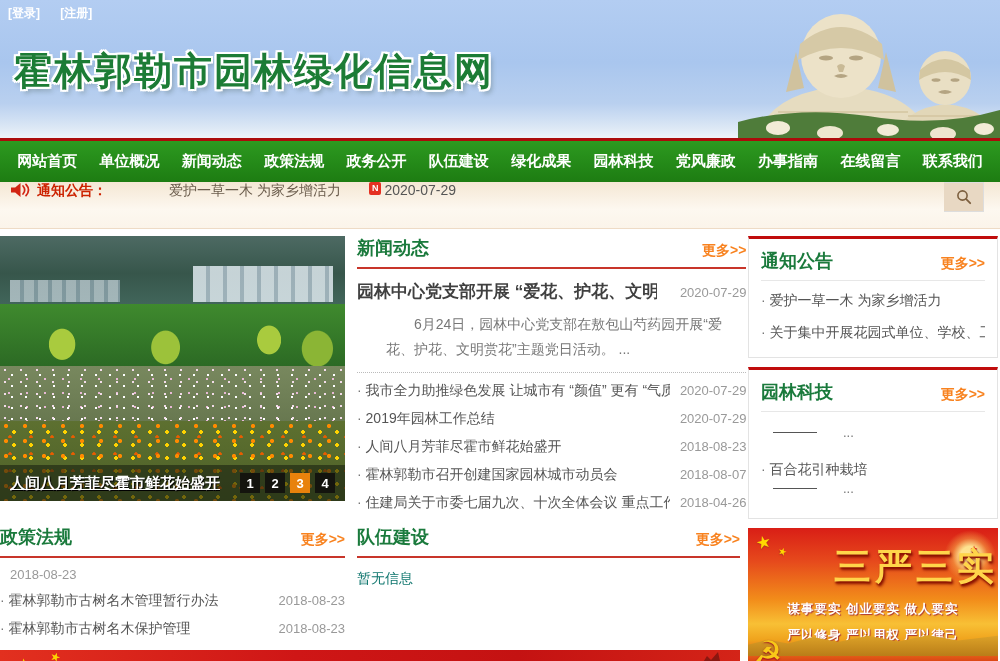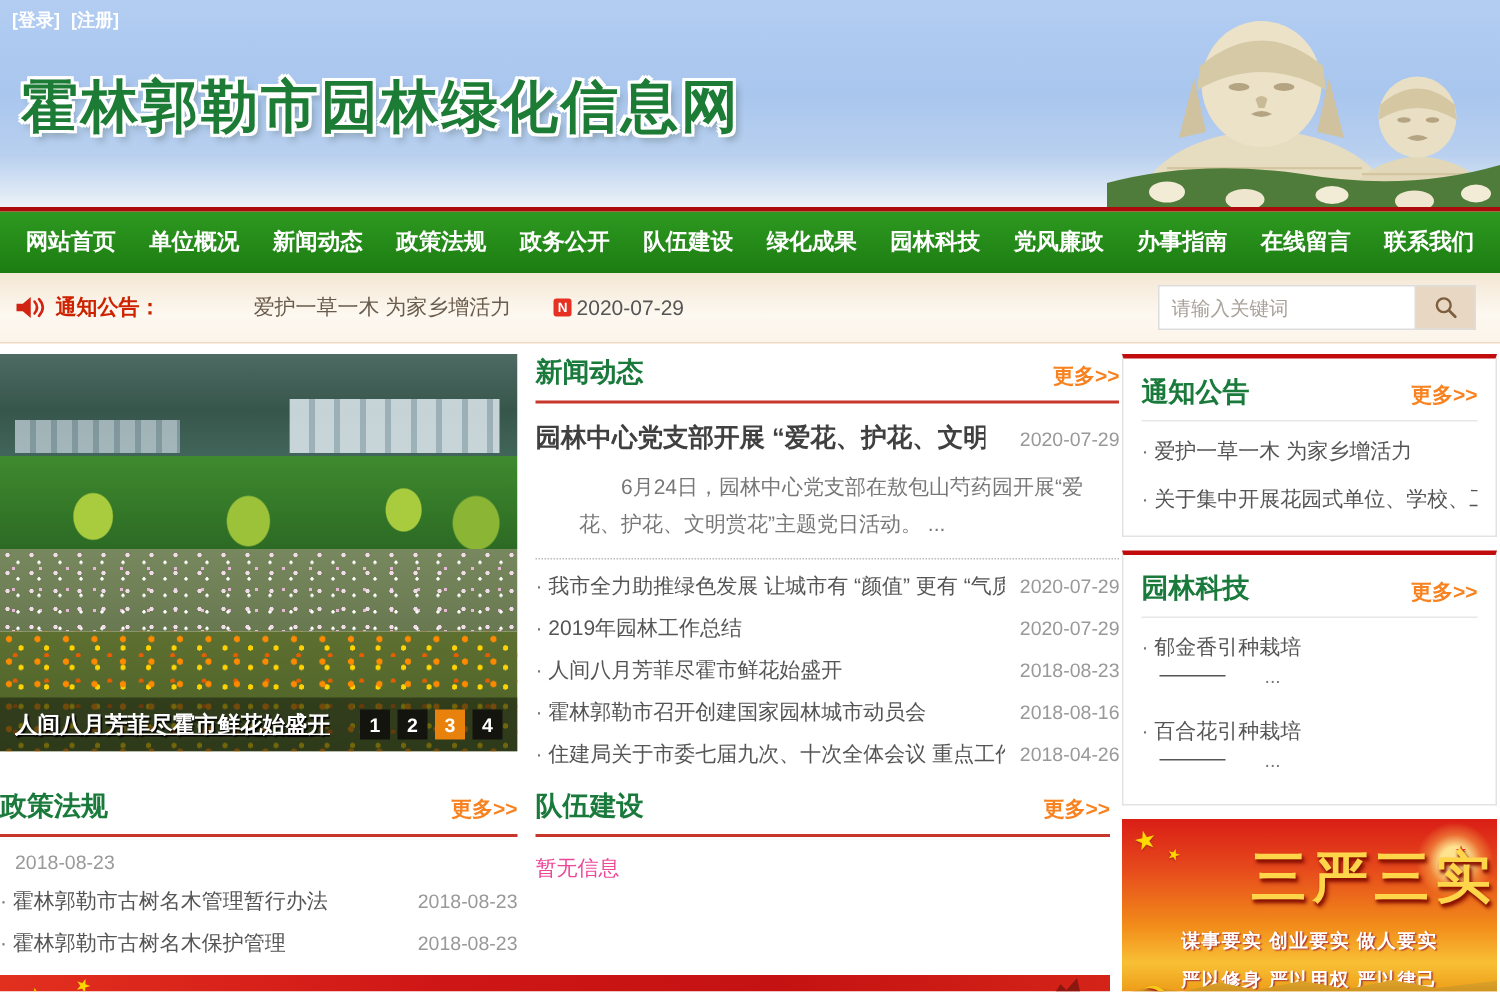--- a/index.html
+++ b/index.html
@@ -3,32 +3,32 @@
 <meta charset="utf-8">
 <style>
   * { margin:0; padding:0; box-sizing:border-box; }
   body { font-family:"Liberation Sans", sans-serif; background:#fff; }
   .page { position:relative; width:1000px; height:661px; overflow:hidden; background:#fff; margin:0 auto; }
 
   
   .site-header { position:relative; height:138px;
     background:linear-gradient(180deg,#b3cdf2 0%,#a9c6ee 45%,#b9d0ef 75%,#dbe7f5 92%,#eef3f8 100%); overflow:hidden; }
   .login-links { position:absolute; top:5px; left:8px; font-size:12px; font-weight:bold; z-index:3; }
-  .login-links a { color:#fff; text-decoration:none; margin-right:4px; }
+  .login-links a { color:#fff; text-decoration:none; margin-right:17px; }
   .site-title { position:absolute; left:14px; top:46px; z-index:2; font-size:38px; font-weight:bold; color:#1c7c35; letter-spacing:2px;
     text-shadow:-2px -2px 0 #fff,2px -2px 0 #fff,-2px 2px 0 #fff,2px 2px 0 #fff,0 -2px 0 #fff,0 2px 0 #fff,-2px 0 0 #fff,2px 0 0 #fff,3px 4px 5px rgba(40,60,40,.35); }
   .statue-art { position:absolute; right:0; top:0; width:262px; height:138px; }
 
   
   .main-nav { height:44px; border-top:3px solid #ab0b0b; background:linear-gradient(180deg,#2d9a20,#1d7c12); }
   .main-nav ul { list-style:none; display:flex; height:41px; align-items:center; justify-content:space-around; padding:0 6px; }
   .main-nav a { color:#fff; font-size:15px; font-weight:bold; text-decoration:none; white-space:nowrap; }
 
   
-  .notice-bar { height:47px; display:flex; align-items:center; padding:0 10px;
+  .notice-bar { height:47px; display:flex; align-items:flex-start; padding:0 10px;
     background:linear-gradient(180deg,#f4e7d4,#fdf8f0 60%,#fbf4ea); border-bottom:1px solid #eedbc6; }
   .speaker { width:20px; height:16px; flex-shrink:0; }
   .notice-label { color:#cc2200; font-weight:bold; font-size:14px; margin-left:7px; }
   .notice-link { margin-left:62px; color:#6a5c4c; font-size:14px; text-decoration:none; }
   .new-badge { display:inline-block; margin-left:28px; background:#e53022; color:#fff; font-size:9px; font-weight:bold; padding:1px 3px; border-radius:2px; line-height:1.2; }
   .notice-date { color:#555; font-size:14px; margin-left:3px; }
   .searchbox { margin-left:auto; display:flex; margin-right:6px; }
   .searchbox input { width:172px; height:30px; border:1px solid #ddd; background:#fff; padding:0 8px; font-size:13px; color:#333; outline:none; }
   .searchbox input::placeholder { color:#a9a29a; }
   .search-btn { width:40px; height:30px; border:1px solid #ddd; border-left:none; background:#e8d8c3; cursor:pointer; display:flex; align-items:center; justify-content:center; }
@@ -98,21 +98,21 @@
   .side-list { list-style:none; margin-top:4px; }
   .side-list li { padding:7px 0; }
   .side-list a { color:#555; font-size:14px; text-decoration:none; white-space:nowrap; overflow:hidden; display:block; }
   .side-list a::before { content:"· "; color:#777; }
   .sub-line { padding:2px 0 7px 12px; color:#777; font-size:13px; display:flex; align-items:center; }
   .dash { display:inline-block; width:44px; border-top:1px solid #555; margin-right:26px; }
 
   
   .policy { width:345px; flex-shrink:0; }
   .team { flex:1; margin-left:12px; }
-  .empty-text { margin-top:12px; color:#ec4899; font-size:14px; }
+  .empty-text { margin-top:12px; color:#0f766e; font-size:14px; }
 
   
   .red-banner { position:relative; height:137px; overflow:hidden; margin-bottom:9px; cursor:pointer;
     background:linear-gradient(180deg,#d91e16 0%,#e6491c 24%,#f28c1a 52%,#f8c035 70%,#efa21c 82%,#d93414 100%); }
   .rb-glow { position:absolute; right:2px; top:2px; width:52px; height:52px; border-radius:50%;
     background:radial-gradient(circle,rgba(255,235,150,.95) 0 26%,rgba(255,205,90,.4) 48%,transparent 70%); }
   .rb-star { position:absolute; color:#ffd800; text-shadow:0 1px 1px #a32; }
   .rb-title { position:relative; text-align:right; margin-top:14px; font-size:37px; font-weight:bold; letter-spacing:4px; color:#ffd54a;
     text-shadow:1px 2px 2px #8a1000, 2px 3px 3px rgba(120,10,0,.6); }
   .rb-line { position:relative; text-align:center; color:#fff; font-weight:bold; font-size:12.5px; letter-spacing:1px; margin-top:9px;
@@ -190,21 +190,20 @@
     <svg class="speaker" viewBox="0 0 20 16">
       <path d="M1 5.5 h4.2 L10.5 1 v14 L5.2 10.5 H1 Z" fill="#d22413"></path>
       <path d="M13 4 q3.4 4 0 8" stroke="#d22413" stroke-width="1.7" fill="none" stroke-linecap="round"></path>
       <path d="M16 2.4 q5 5.6 0 11.2" stroke="#d22413" stroke-width="1.7" fill="none" stroke-linecap="round"></path>
     </svg>
     <span class="notice-label">通知公告：</span>
     <a href="#" class="notice-link">爱护一草一木 为家乡增活力</a>
     <span class="new-badge">N</span>
     <span class="notice-date">2020-07-29</span>
     <div class="searchbox">
-      <input type="text" placeholder="请输入关键词" style="">
       <button class="search-btn">
         <svg width="16" height="16" viewBox="0 0 16 16">
           <circle cx="6.5" cy="6.5" r="4.6" fill="none" stroke="#7c5f3e" stroke-width="1.6"></circle>
           <line x1="10.2" y1="10.2" x2="14.2" y2="14.2" stroke="#7c5f3e" stroke-width="1.8" stroke-linecap="round"></line>
         </svg>
       </button>
     </div>
   </div>
 
   <div class="main">
@@ -253,21 +252,21 @@
             <li>
               <a href="#">2019年园林工作总结</a>
               <span class="date">2020-07-29</span>
             </li>
             <li>
               <a href="#">人间八月芳菲尽霍市鲜花始盛开</a>
               <span class="date">2018-08-23</span>
             </li>
             <li>
               <a href="#">霍林郭勒市召开创建国家园林城市动员会</a>
-              <span class="date">2018-08-16</span>
+              <span class="date">2018-08-07</span>
             </li>
             <li>
               <a href="#">住建局关于市委七届九次、十次全体会议 重点工作任...</a>
               <span class="date">2018-04-26</span>
             </li>
           </ul>
         </section>
       </div>
 
       <div class="row2">
@@ -328,21 +327,20 @@
         </ul>
       </div>
 
       <div class="side-box">
         <div class="sec-head">
           <h2>园林科技</h2>
           <a href="#" class="more">更多&gt;&gt;</a>
         </div>
         <ul class="side-list">
           <li>
-            <a href="#">郁金香引种栽培</a>
             <div class="sub-line">
               <span class="dash"></span>
               <span>...</span>
             </div>
           </li>
           <li>
             <a href="#">百合花引种栽培</a>
             <div class="sub-line">
               <span class="dash"></span>
               <span>...</span>

